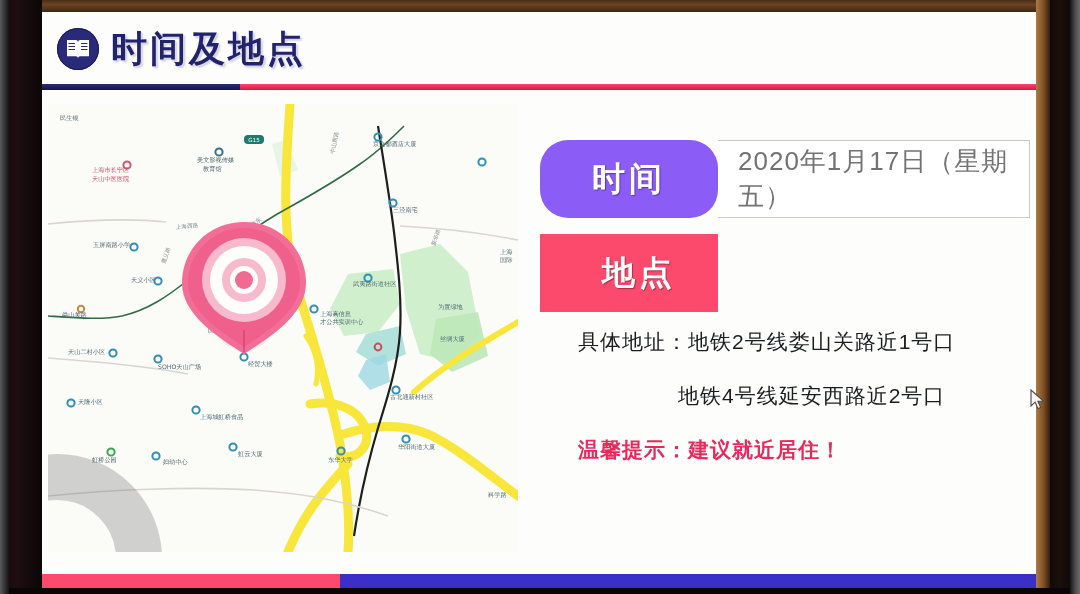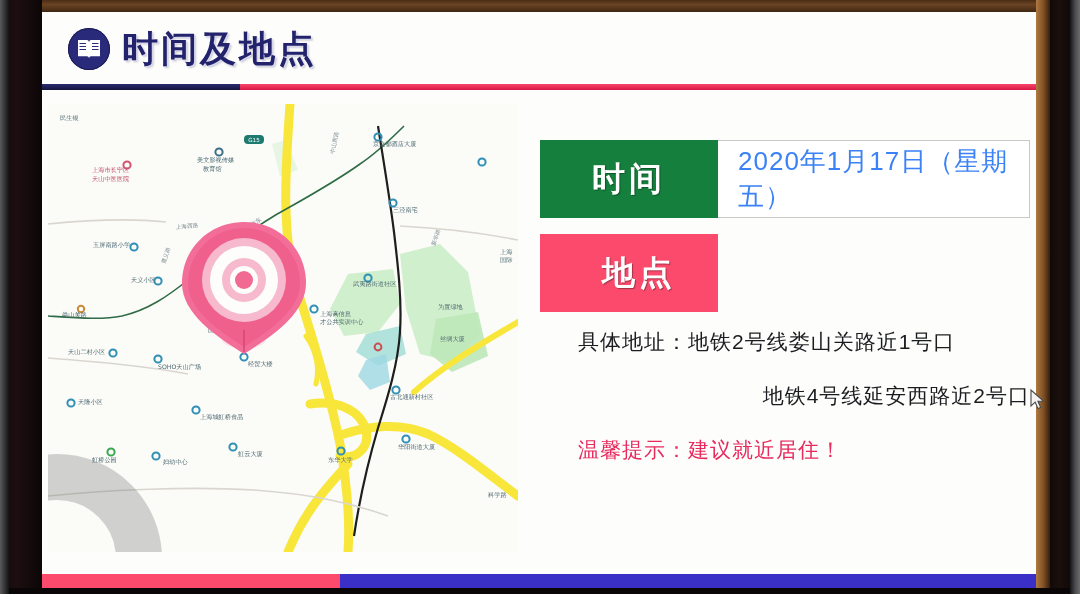--- a/index.html
+++ b/index.html
@@ -50,21 +50,21 @@
   
   #slide {
     position: absolute; left: 40px; top: 12px;
     width: 1005px; height: 576px;
     background: #fdfdfb;
     overflow: hidden;
     z-index: 2;
   }
 
   
-  .header { position: absolute; left: 12px; top: 0; width: 100%; height: 70px; }
+  .header { position: absolute; left: 1px; top: 0; width: 100%; height: 70px; }
   .hdr-icon {
     position: absolute; left: 16px; top: 16px;
     width: 42px; height: 42px; border-radius: 50%;
     background: #2a2a7a;
     box-shadow: 0 0 0 1px #1a1a55 inset;
   }
   .hdr-icon svg { position: absolute; left: 8px; top: 9px; }
   .hdr-title {
     position: absolute; left: 70px; top: 13px;
     font-size: 36px; font-weight: bold; letter-spacing: 3px;
@@ -101,33 +101,33 @@
 
   
   .panel { position: absolute; left: 500px; top: 128px; width: 490px; }
 
   .inforow { display: flex; align-items: stretch; height: 78px; margin-bottom: 16px; }
   .info-key {
     width: 178px; display: flex; align-items: center; justify-content: center;
     font-size: 33px; font-weight: bold; color: #fff; letter-spacing: 4px;
     text-shadow: 1px 1px 1px rgba(0,0,0,.35);
   }
-  .key-time { background: #15803d; }
+  .key-time { background: #8b5cf6; border-radius: 28px; }
   .key-place { background: #fb4a6c; padding-left: 20px; }
   .info-val {
     flex: 1; display: flex; align-items: center; padding-left: 20px;
-    font-size: 26px; color: #3b82f6; background: #fff; letter-spacing: 1px;
+    font-size: 26px; color: #737373; background: #fff; letter-spacing: 1px;
   }
   .val-time { border: 1px solid #c9c9c9; border-left: none; }
   .val-place { border: 1px solid #f3b8c6; border-left: none; }
 
   .details { margin-top: 14px; padding-left: 38px; }
   .detail-line { font-size: 21px; color: #1b1c20; margin-bottom: 26px; letter-spacing: 1px; }
-  .detail-line.indent { padding-left: 100px; text-align: right; }
-  .tip { font-size: 21px; color: #e8295c; font-weight: normal; letter-spacing: 1px; margin-top: 4px; }
+  .detail-line.indent { padding-left: 100px; }
+  .tip { font-size: 21px; color: #e8295c; font-weight: bold; letter-spacing: 1px; margin-top: 4px; }
 
   
   .cursor { position: absolute; left: 1030px; top: 389px; z-index: 8; }
 </style>
 </head>
 <body>
 
 <div id="stage">
 
   <div class="bezel-top"></div>

